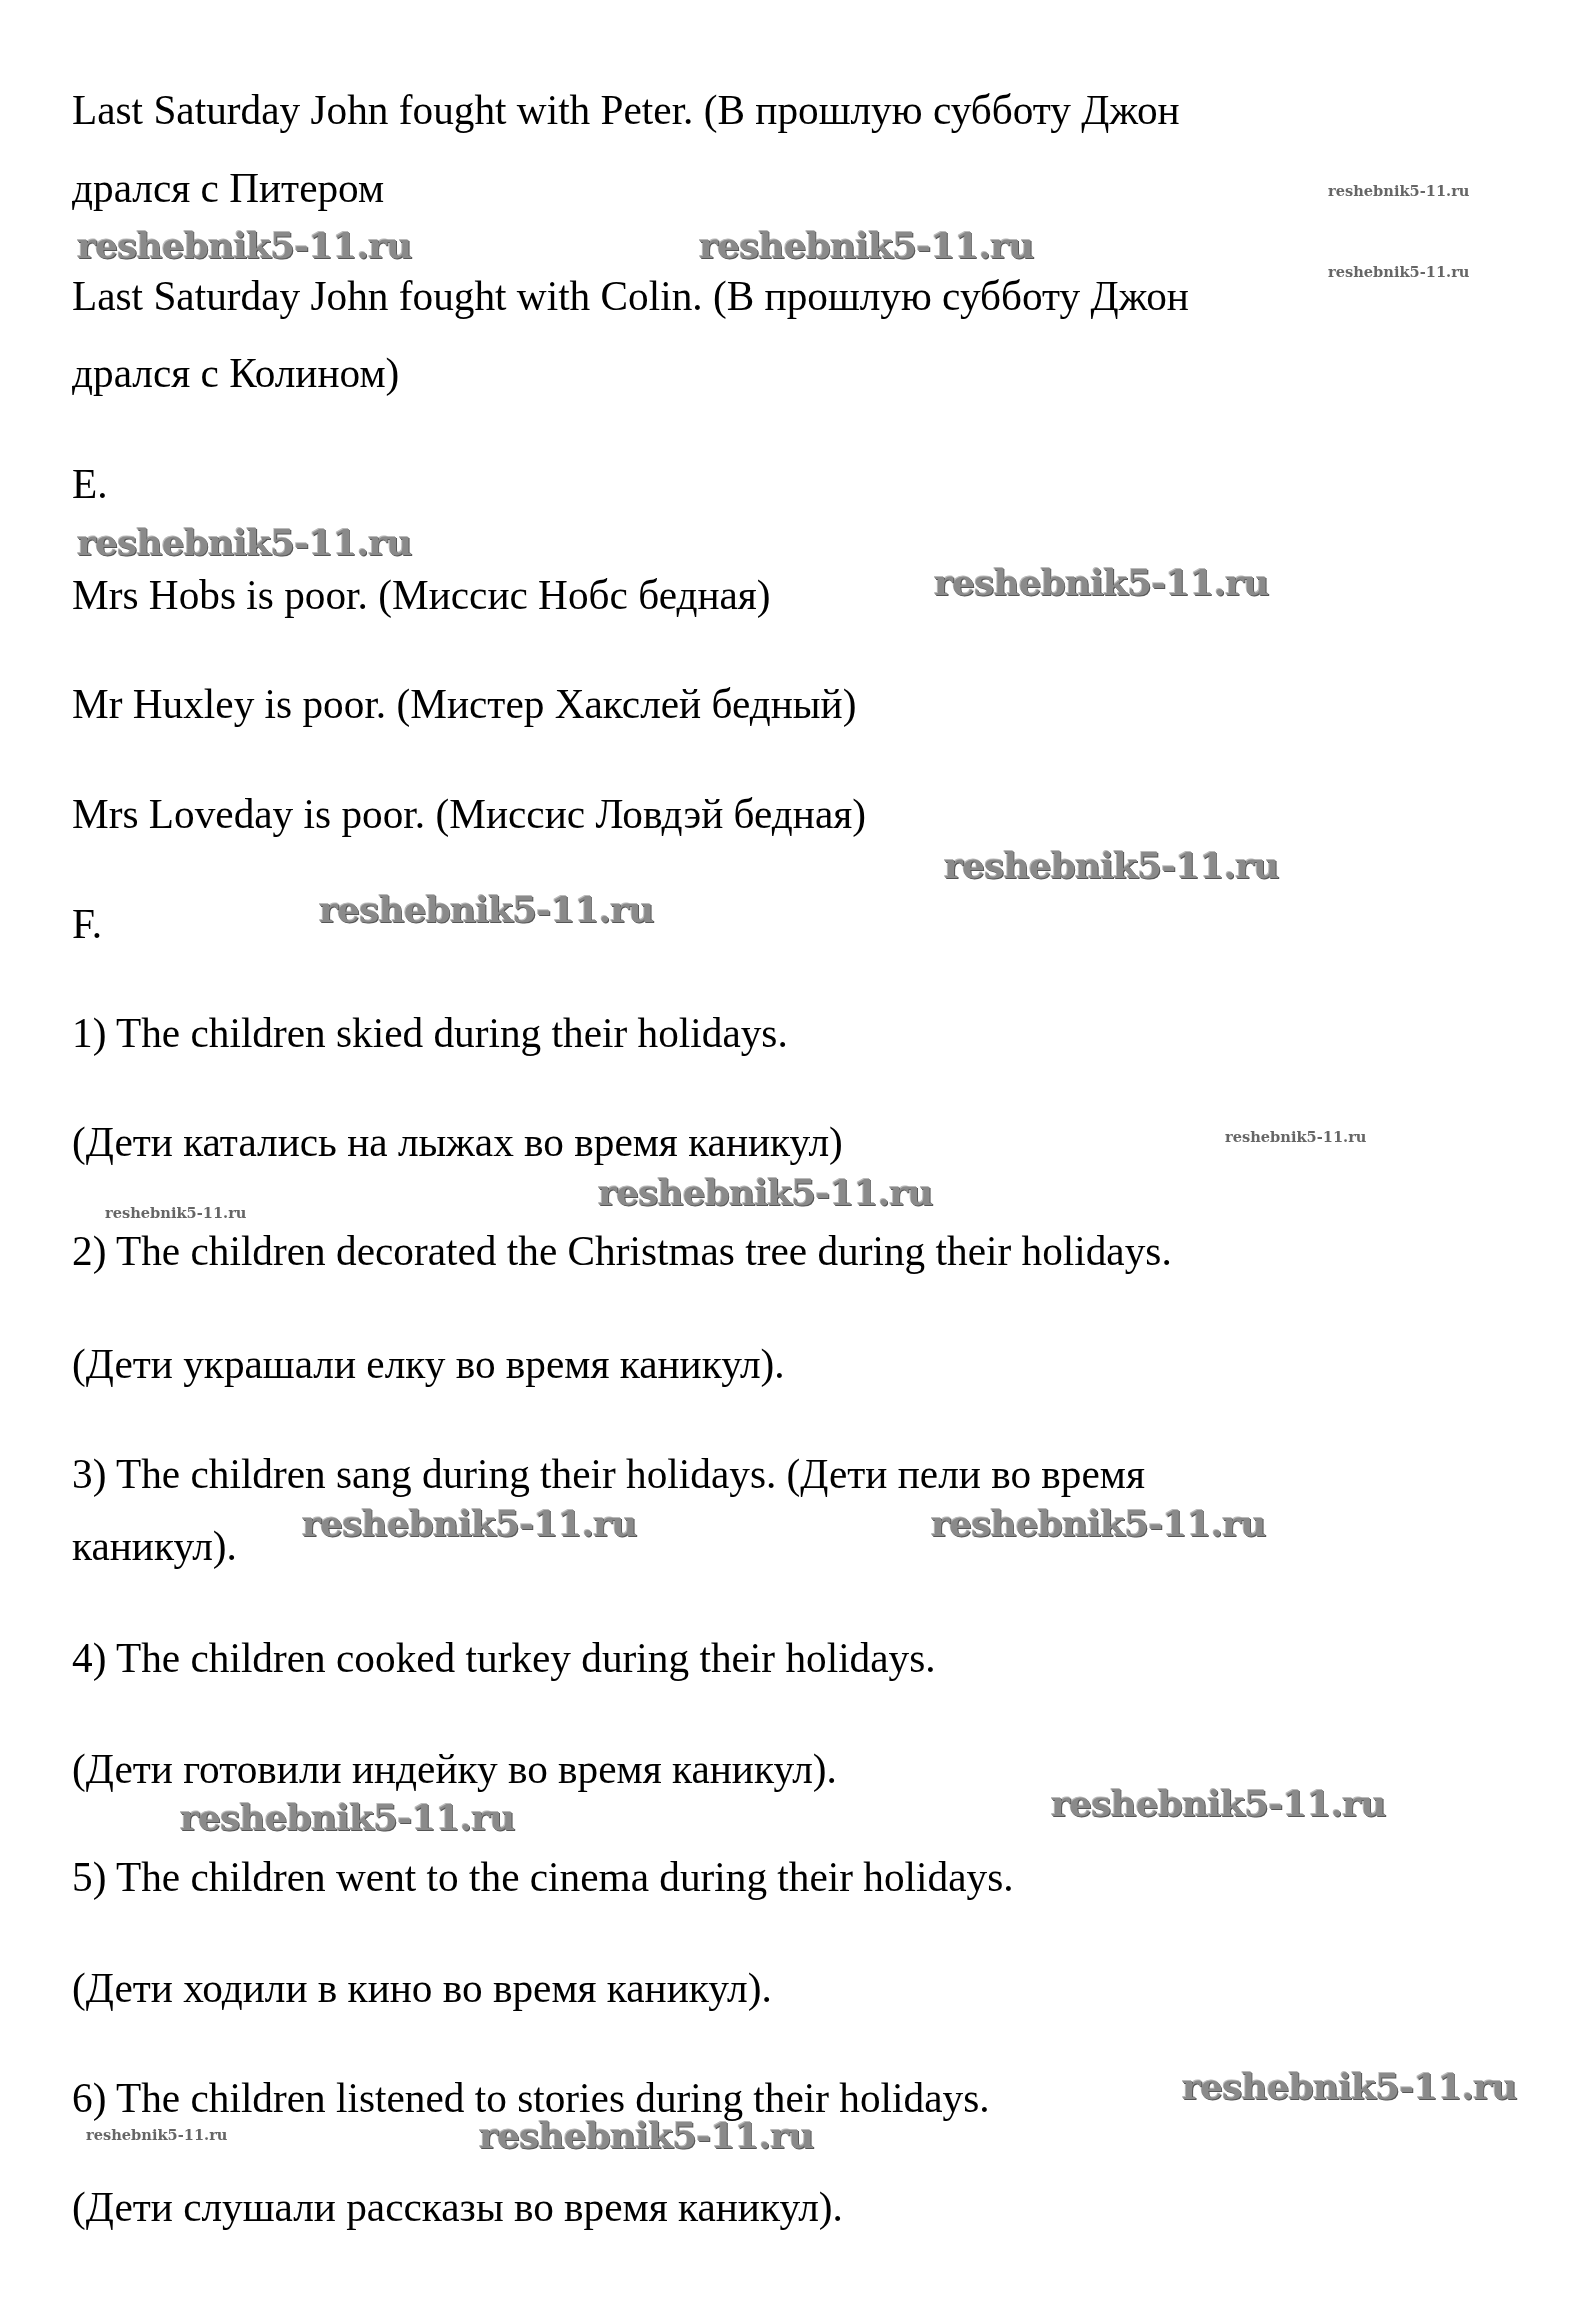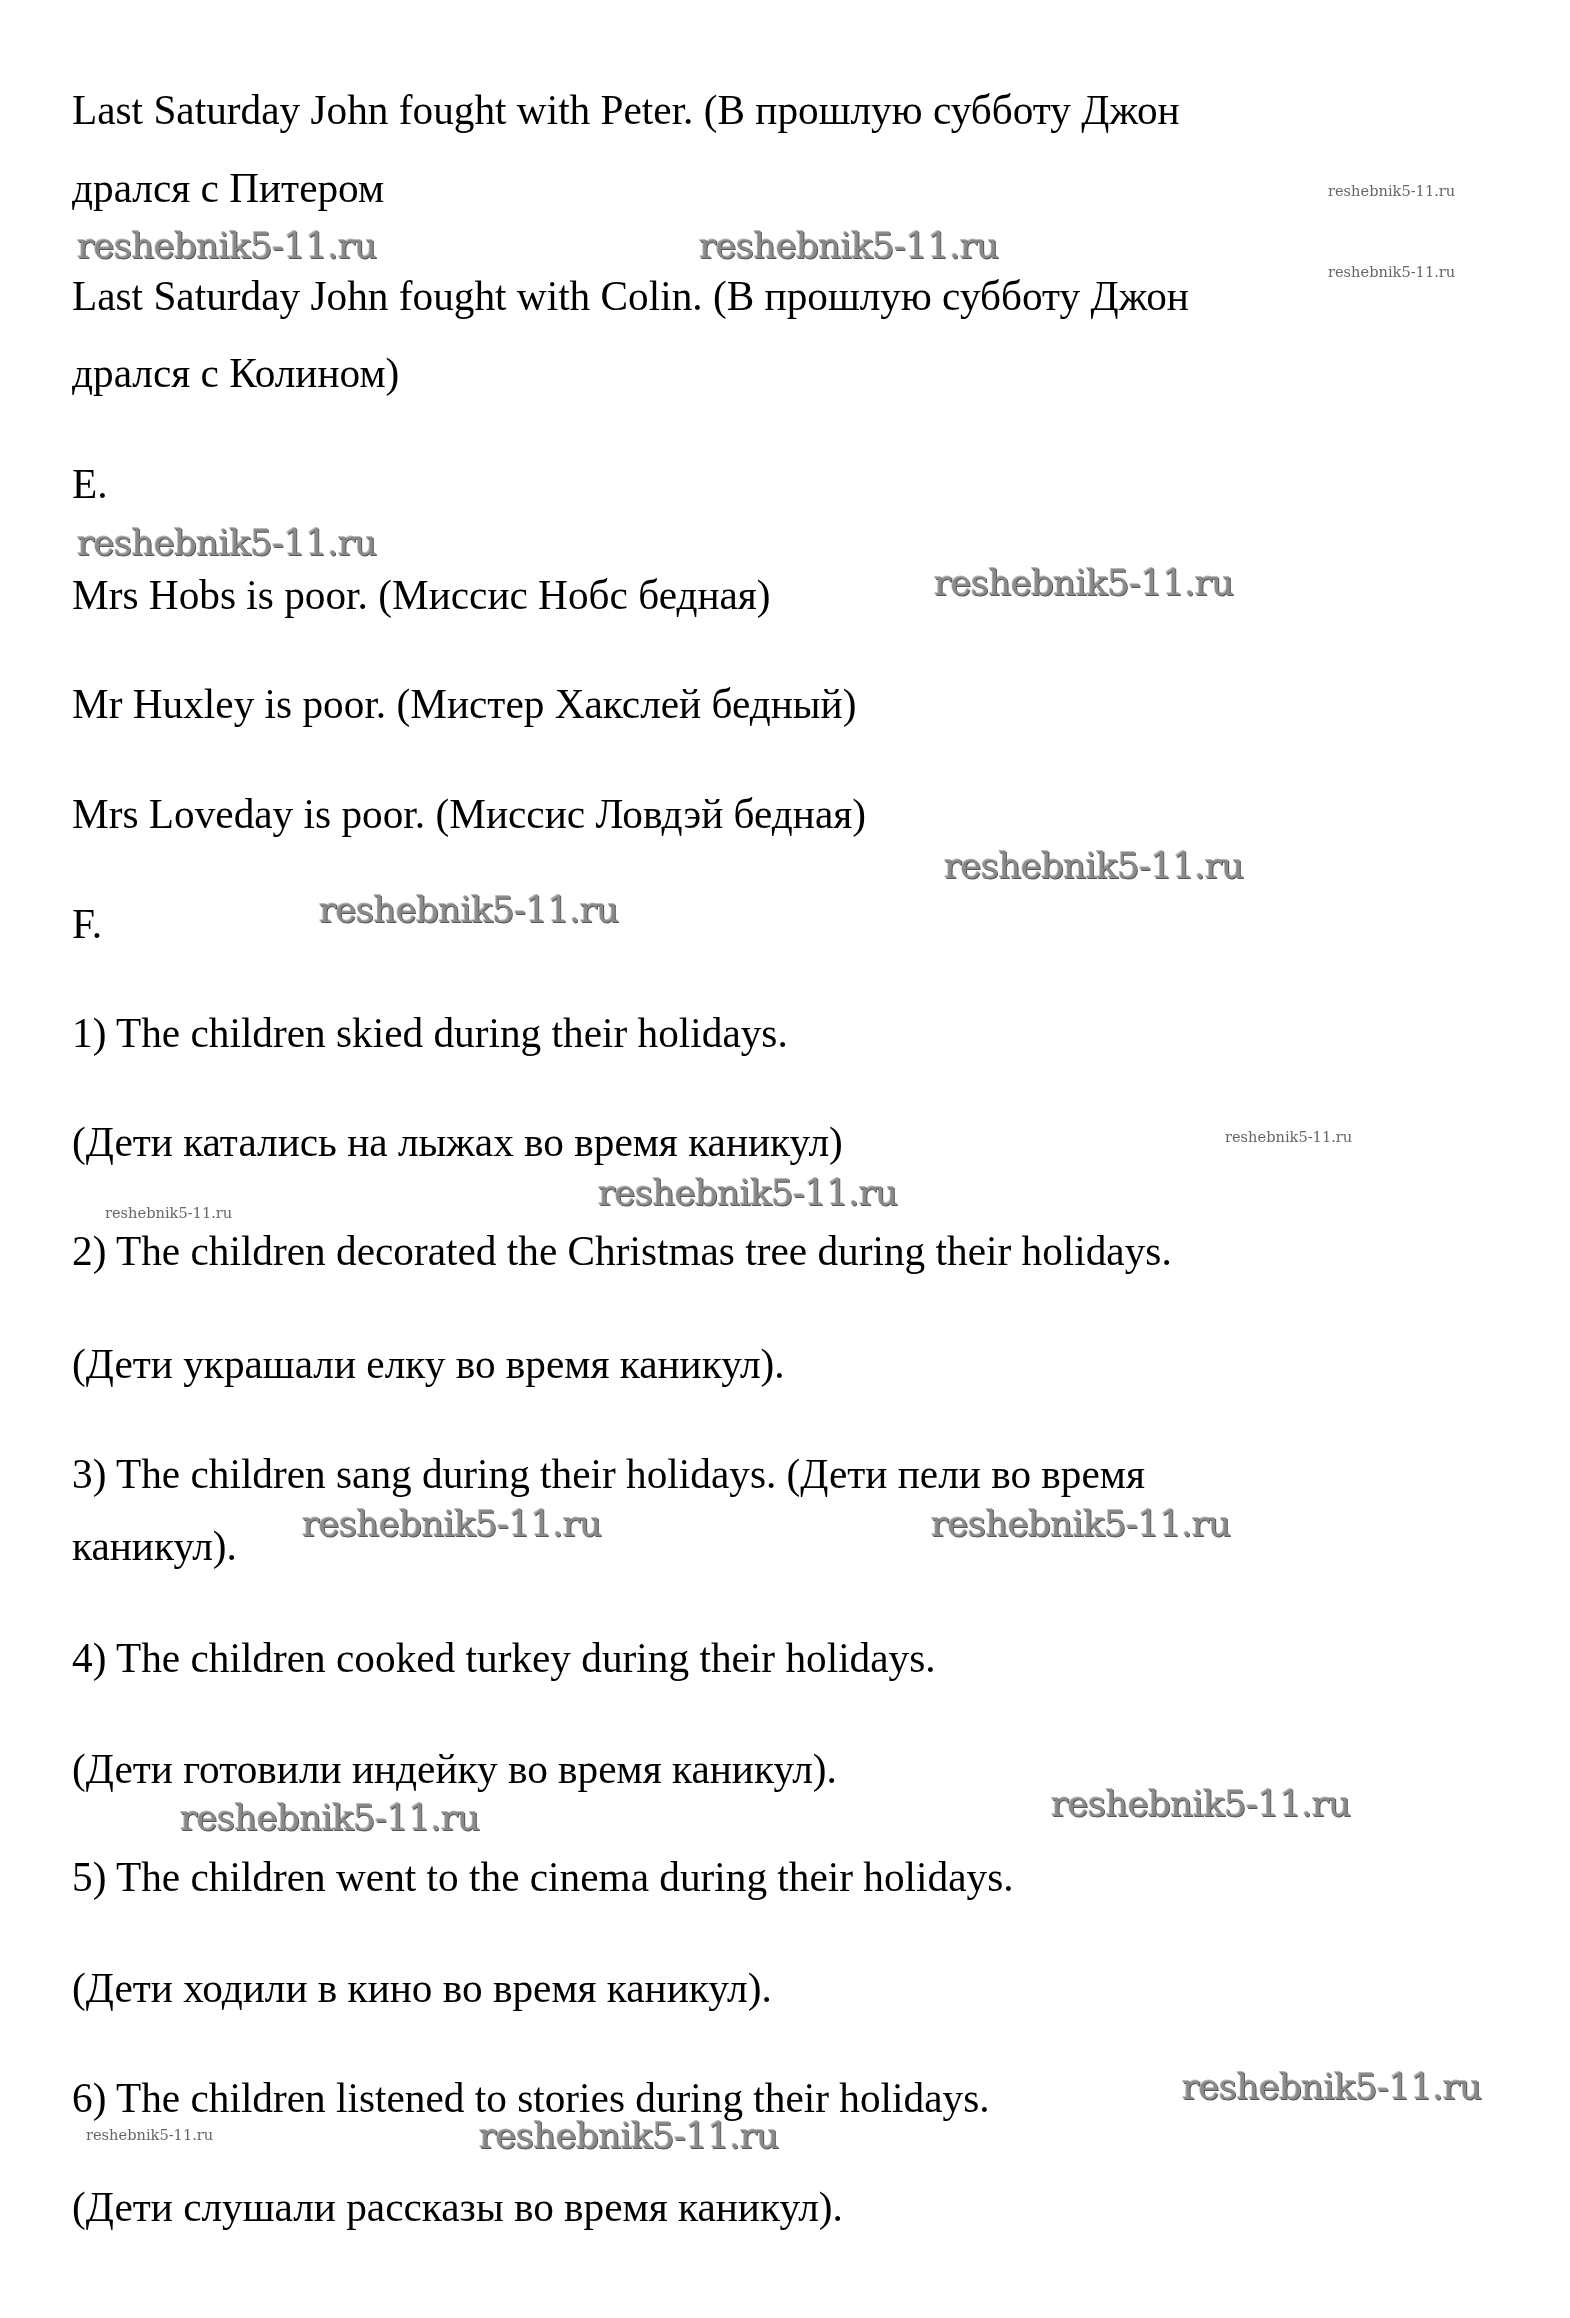--- a/index.html
+++ b/index.html
@@ -7,21 +7,21 @@
   .line {
     position: absolute; left: 72px;
     font-family: "Liberation Serif", serif;
     font-size: 43px; line-height: 51px; color: #000;
     white-space: nowrap;
     transform: scaleX(0.96); transform-origin: left top;
   }
   .wm {
     position: absolute;
     font-family: "DejaVu Serif", serif;
-    font-weight: normal; color: #8a8a8a;
+    font-weight: bold; color: #8a8a8a;
     white-space: nowrap;
     text-shadow: 0.9px 0.9px 0 #555, -0.9px -0.9px 0 #bbb;
     letter-spacing: -0.9px;
   }
   .wm.big { font-size: 36px; line-height: 41px; }
   .wm.small { font-size: 14.6px; line-height: 17px; color: #666; text-shadow: none; letter-spacing: 0; }
 </style>
 </head>
 <body>
 

